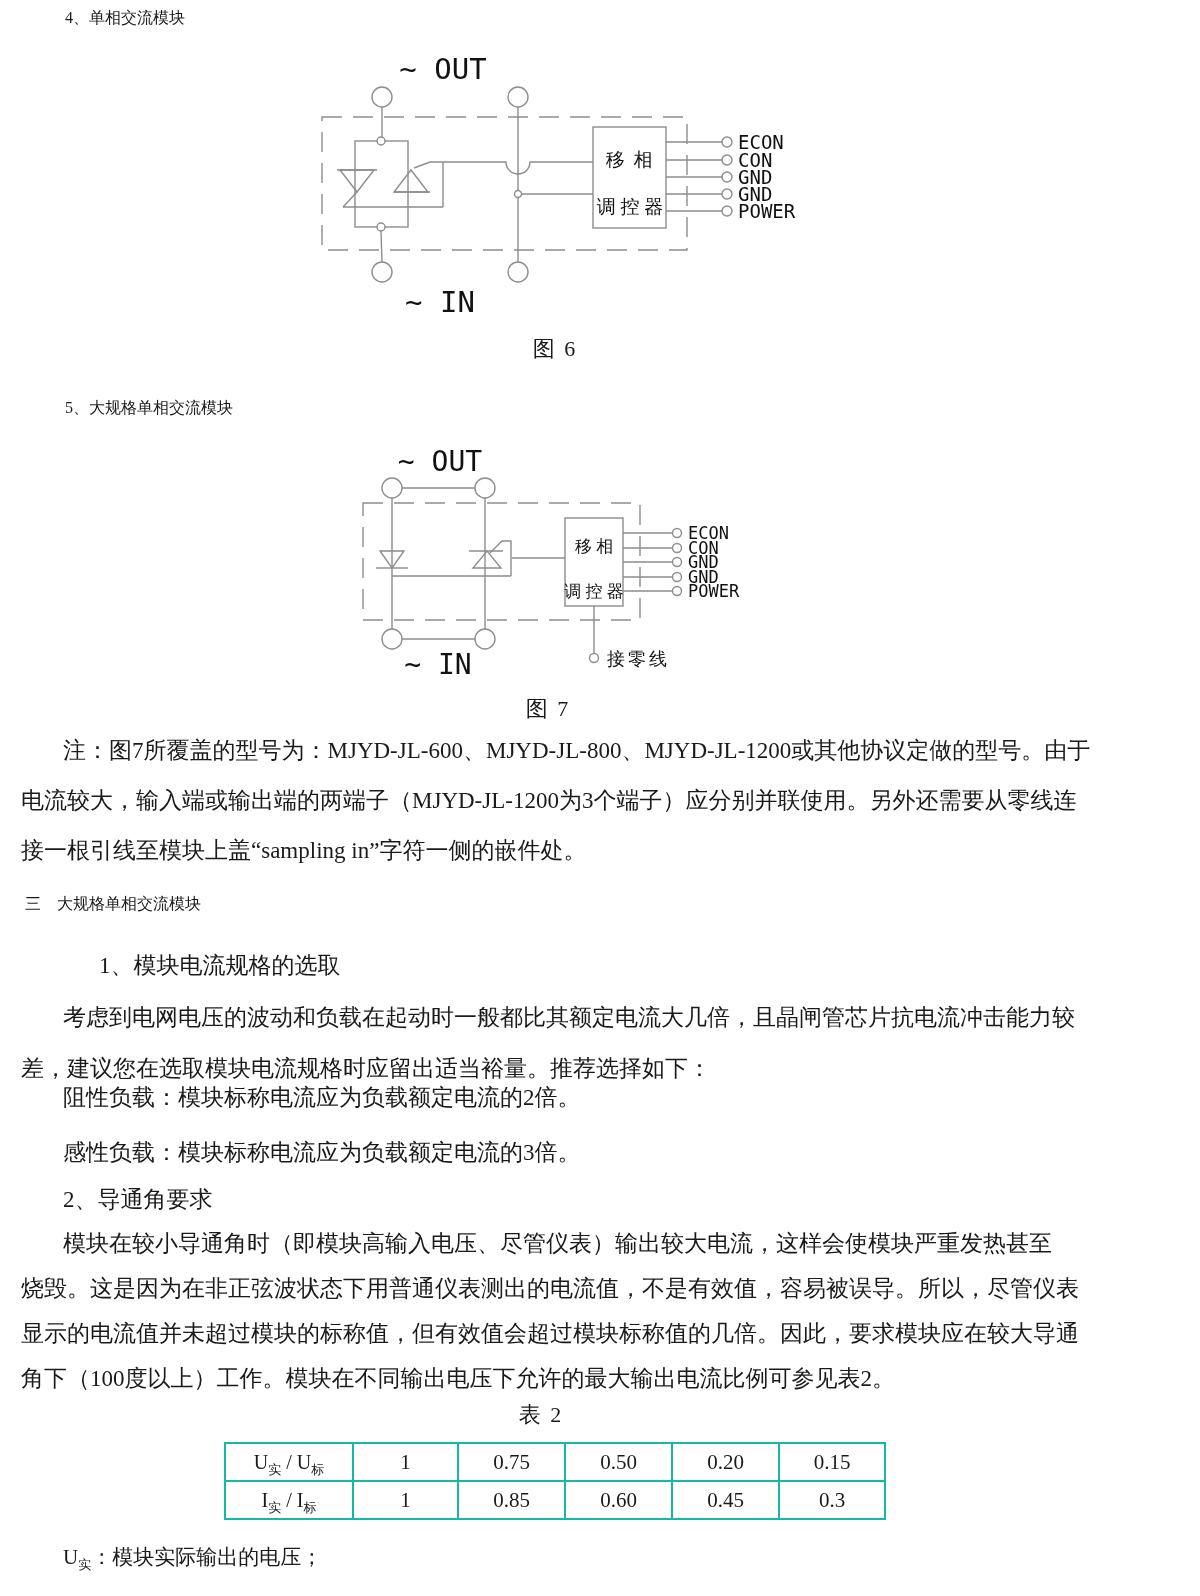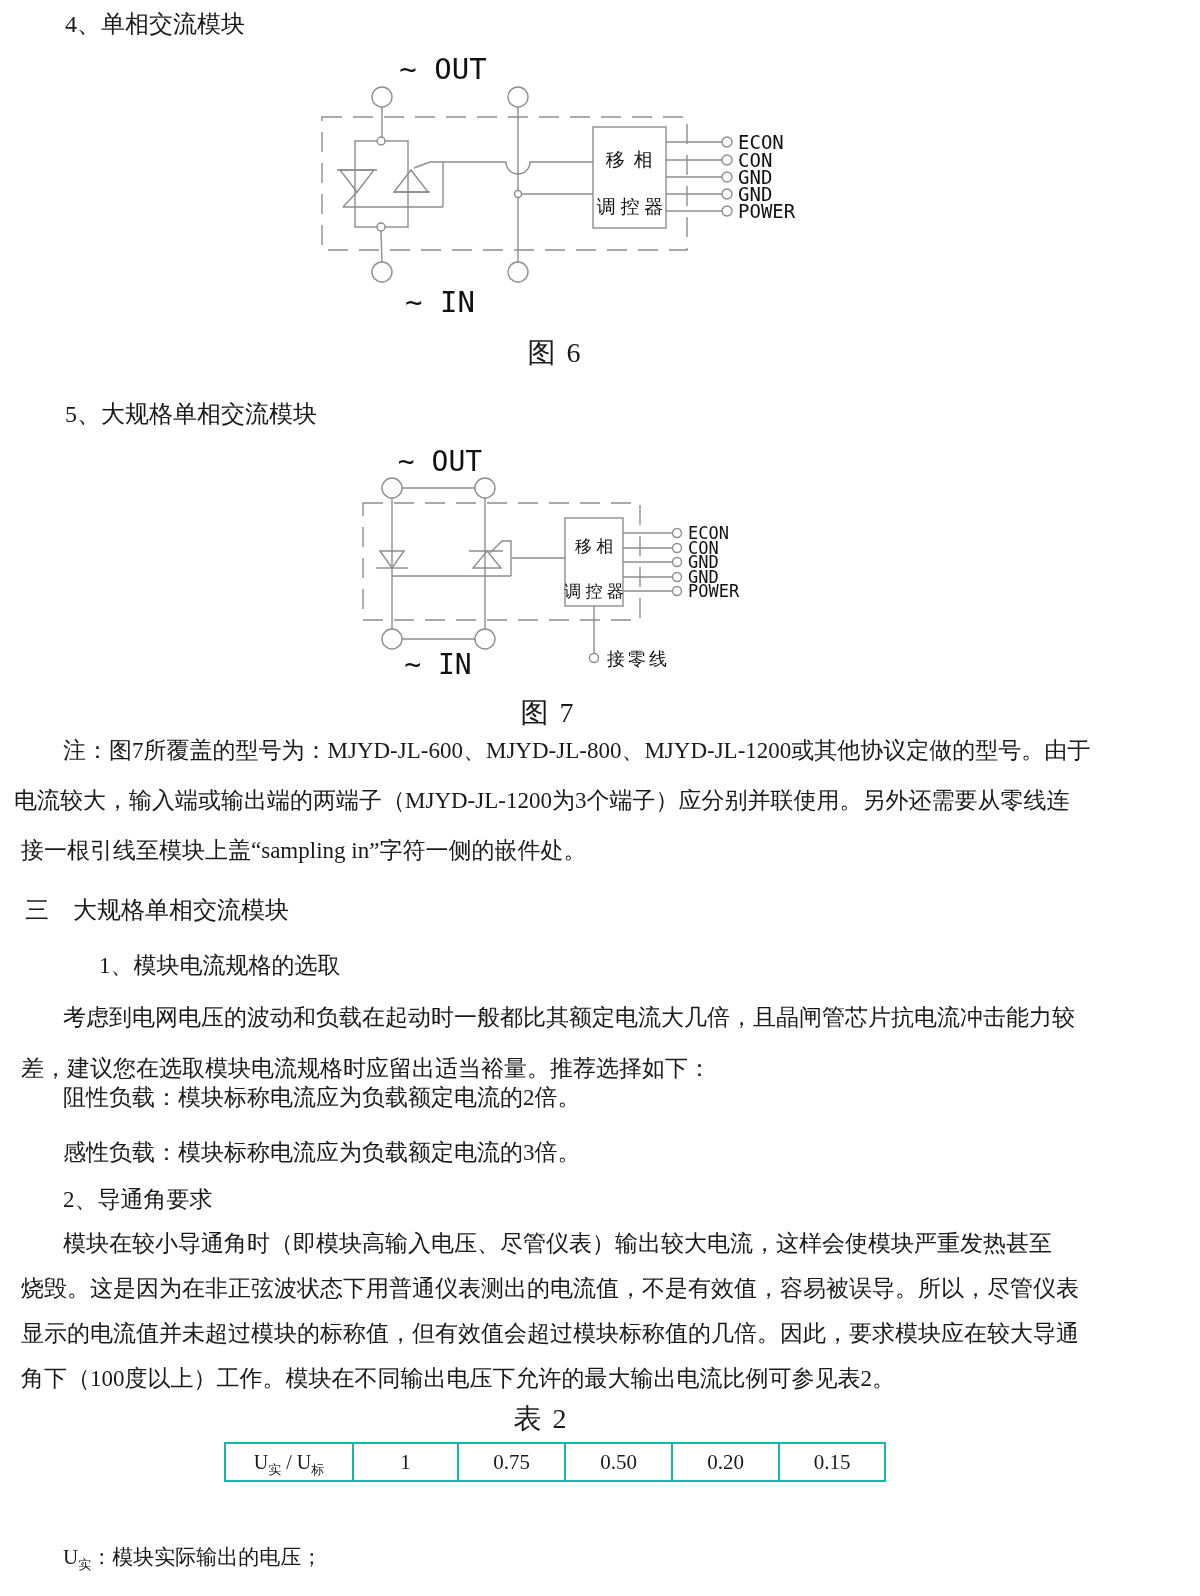--- a/index.html
+++ b/index.html
@@ -2,23 +2,23 @@
 <html><head>
 <meta charset="utf-8">
 <style>
   html,body{margin:0;padding:0;}
   body{
     width:1200px;height:1596px;position:relative;background:#ffffff;
     font-family:"Liberation Serif","DejaVu Serif",serif;color:#1a1a1a;
     overflow:hidden;
   }
   .abs{position:absolute;white-space:nowrap;}
-  .h1{font-size:24px;}
+  .h1{font-size:16px;}
   .body-line{font-size:23px;}
-  .caption{font-size:28px;text-align:center;letter-spacing:2px;}
+  .caption{font-size:22px;text-align:center;letter-spacing:2px;}
   svg{position:absolute;}
   svg .wire{stroke:#8d8d8d;stroke-width:1.4;fill:none;}
   svg .wire-dash{stroke:#8d8d8d;stroke-width:1.4;fill:none;stroke-dasharray:20 11;}
   svg .term{stroke:#8d8d8d;stroke-width:1.4;fill:#ffffff;}
   svg .lbl-mono{font-family:"DejaVu Sans Mono","Liberation Mono",monospace;fill:#111111;}
   svg .lbl-cjk{font-family:"Liberation Serif","DejaVu Serif",serif;fill:#111111;}
   table.t2{
     position:absolute;left:224px;top:1442px;width:660px;
     border-collapse:collapse;table-layout:fixed;
   }
@@ -161,21 +161,21 @@
     <circle class="term" cx="594" cy="658" r="4.5"></circle>
     <text class="lbl-cjk" x="607" y="665" font-size="18" letter-spacing="3">接零线</text>
   </g>
 
   <text class="lbl-mono" x="438" y="674" font-size="28" text-anchor="middle">~ IN</text>
 </svg>
 
 <div class="abs caption" style="left:498px;top:694px;width:100px;">图  7</div>
 
 <div class="abs body-line" style="left:63px;top:735px;">注：图7所覆盖的型号为：MJYD-JL-600、MJYD-JL-800、MJYD-JL-1200或其他协议定做的型号。由于</div>
-<div class="abs body-line" style="left:14px;top:785px;">电流较大，输入端或输出端的两端子（MJYD-JL-1200为3个端子）应分别并联使用。另外还需要从零线连</div>
+<div class="abs body-line" style="left:21px;top:785px;">电流较大，输入端或输出端的两端子（MJYD-JL-1200为3个端子）应分别并联使用。另外还需要从零线连</div>
 <div class="abs body-line" style="left:21px;top:835px;">接一根引线至模块上盖“sampling in”字符一侧的嵌件处。</div>
 
 <div class="abs h1" style="left:25px;top:894px;">三　大规格单相交流模块</div>
 <div class="abs body-line" style="left:63px;top:950px;margin-left:36px;">1、模块电流规格的选取</div>
 <div class="abs body-line" style="left:63px;top:1002px;">考虑到电网电压的波动和负载在起动时一般都比其额定电流大几倍，且晶闸管芯片抗电流冲击能力较</div>
 <div class="abs body-line" style="left:21px;top:1053px;">差，建议您在选取模块电流规格时应留出适当裕量。推荐选择如下：</div>
 <div class="abs body-line" style="left:63px;top:1082px;">阻性负载：模块标称电流应为负载额定电流的2倍。</div>
 <div class="abs body-line" style="left:63px;top:1137px;">感性负载：模块标称电流应为负载额定电流的3倍。</div>
 <div class="abs body-line" style="left:63px;top:1184px;">2、导通角要求</div>
 <div class="abs body-line" style="left:63px;top:1228px;">模块在较小导通角时（即模块高输入电压、尽管仪表）输出较大电流，这样会使模块严重发热甚至</div>
@@ -196,16 +196,24 @@
   </colgroup>
   <tbody>
       <tr>
     <td class="rowlab"><span>U</span><sub class="s">实</sub><span> / U</span><sub class="s">标</sub></td>
     <td>1</td>
     <td>0.75</td>
     <td>0.50</td>
     <td>0.20</td>
     <td>0.15</td>
   </tr>
+  <tr>
+    <td class="rowlab"><span>I</span><sub class="s">实</sub><span> / I</span><sub class="s">标</sub></td>
+    <td>1</td>
+    <td>0.85</td>
+    <td>0.60</td>
+    <td>0.45</td>
+    <td>0.3</td>
+  </tr>
 </tbody>
   </table>
 
 <div class="abs footer-line" style="left:63px;top:1543px;"><span>U</span><sub class="s">实</sub><span>：模块实际输出的电压；</span></div>
 
 </body></html>

